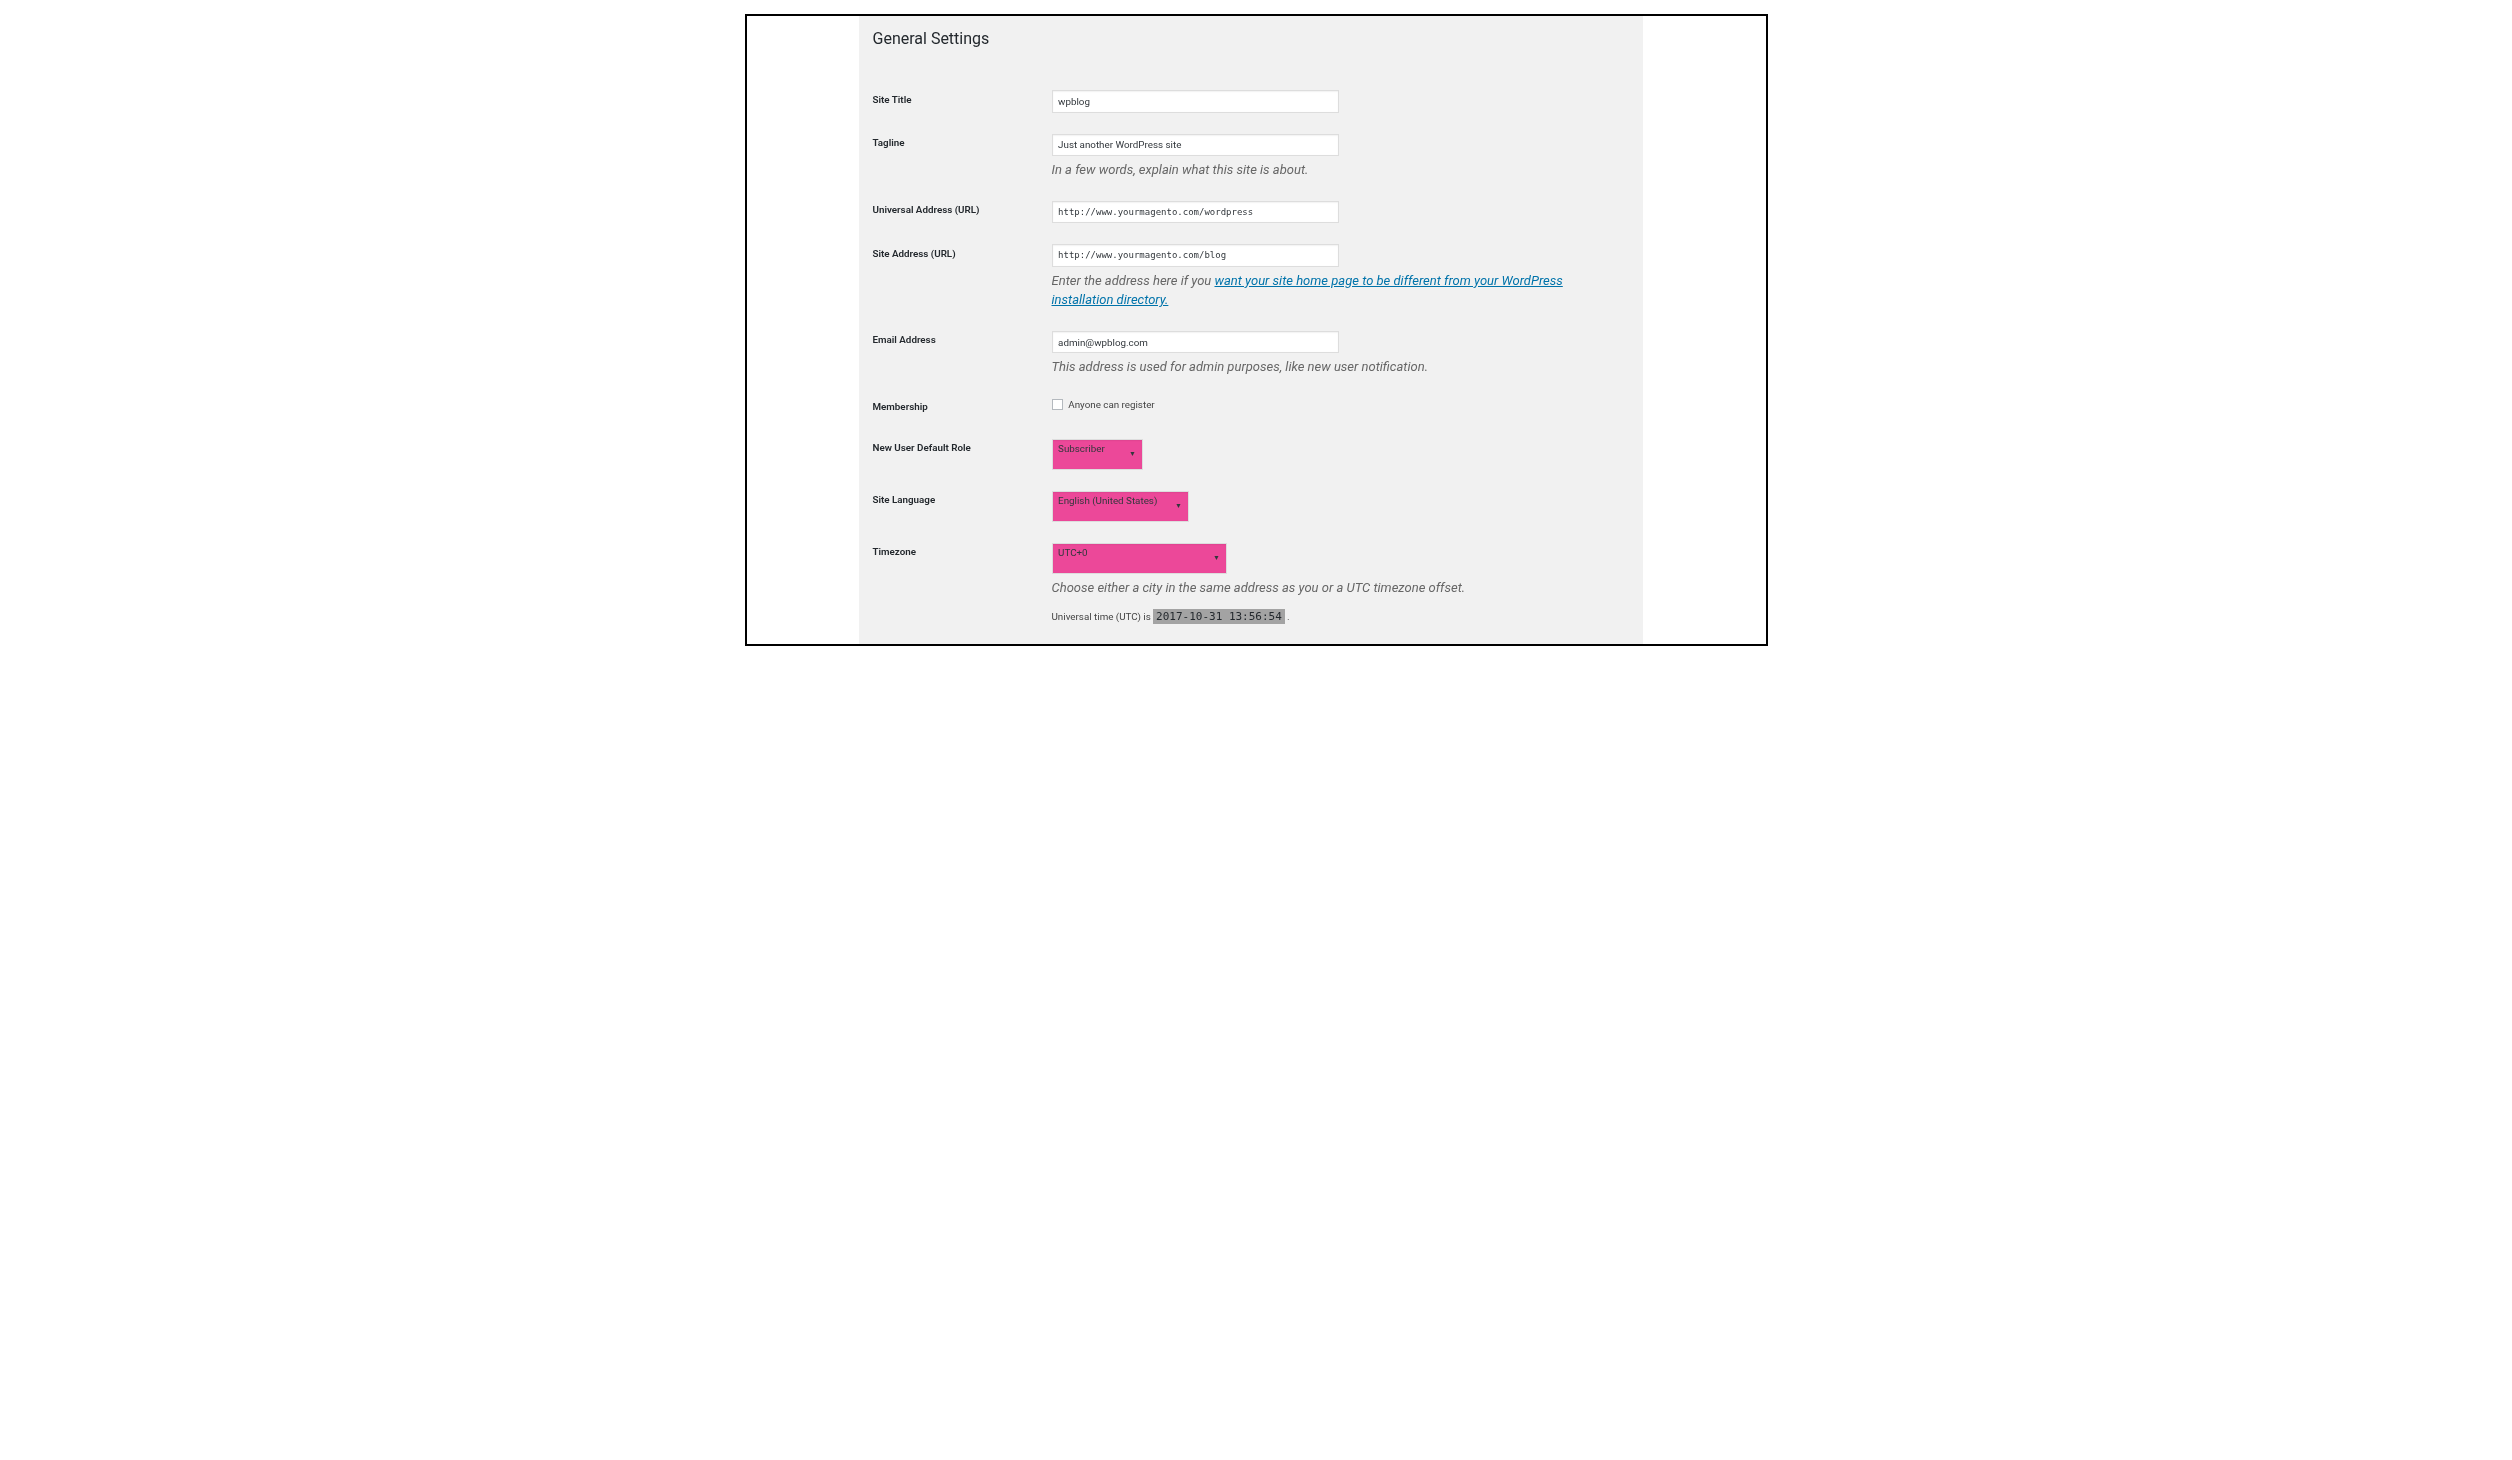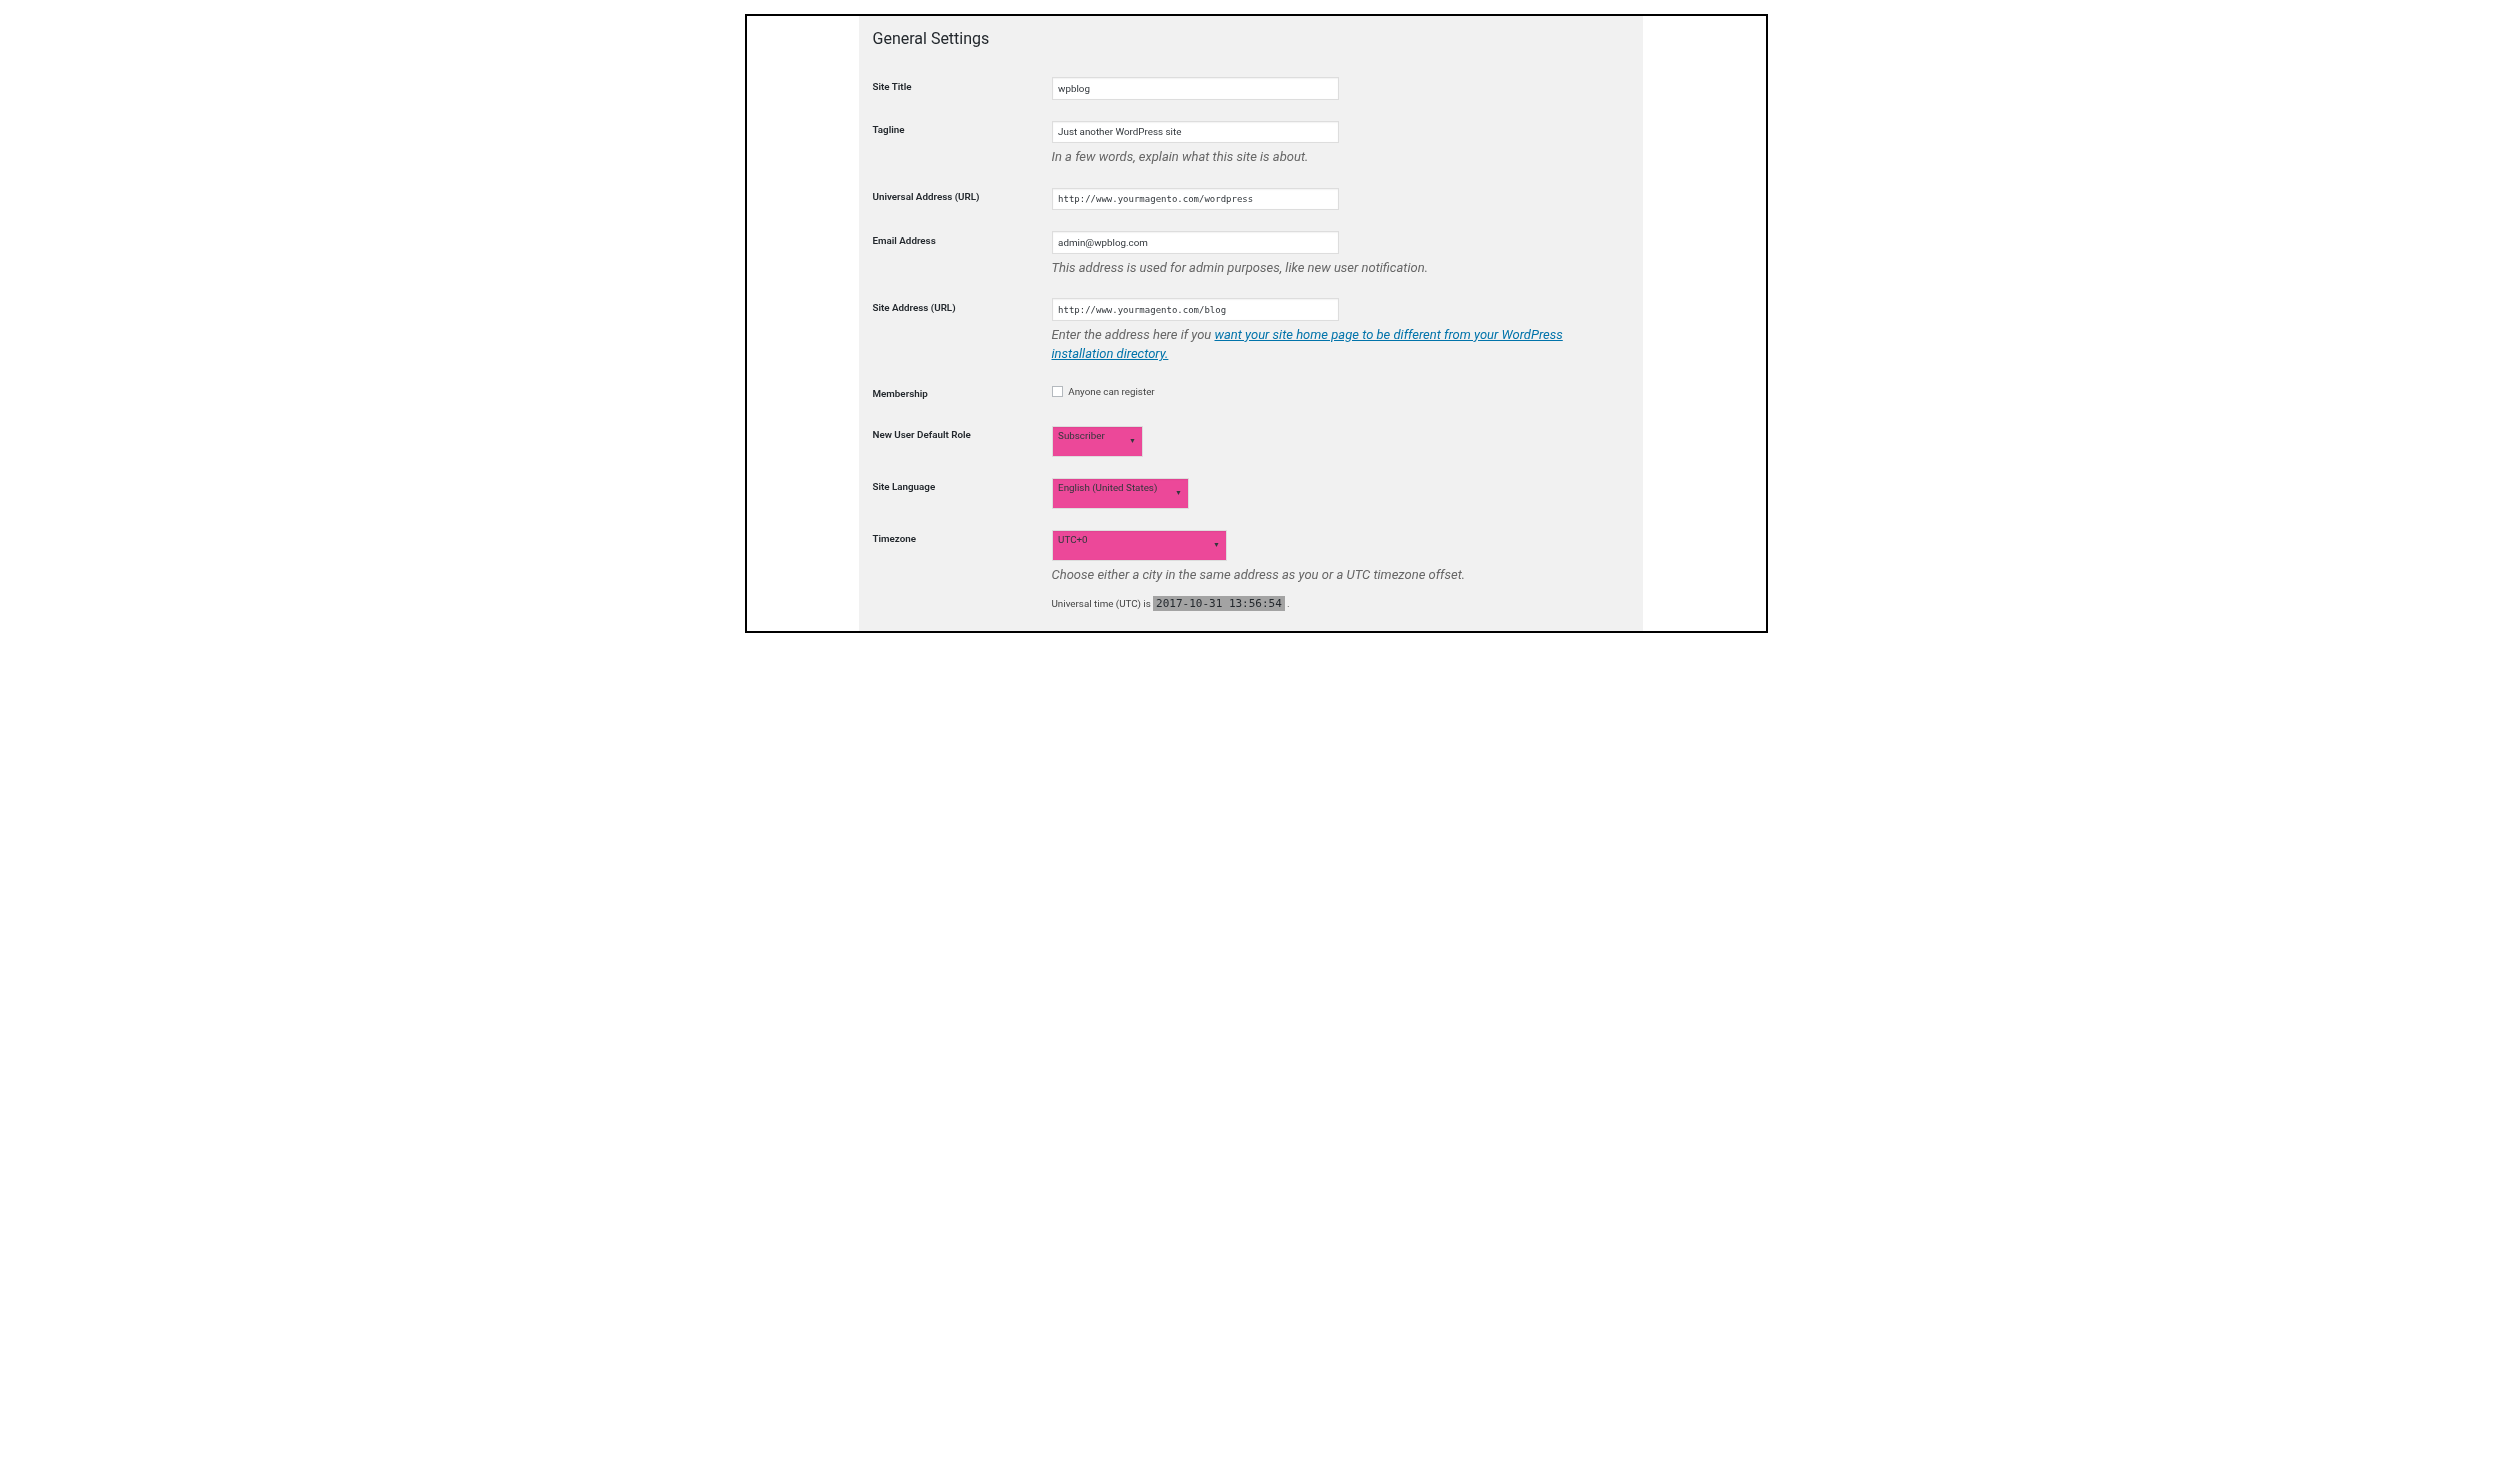--- a/index.html
+++ b/index.html
@@ -24,21 +24,21 @@
       background: #f1f1f1;
       margin-left: 112px;
       margin-right: 123px;
       padding: 7px 14px 10.5px 14px;
       min-height: 568px;
     }
     h1.page-title {
       font-size: 16px;
       font-weight: 400;
       color: #23282d;
-      margin: 0 0 14px 0;
+      margin: 0 0 27px 0;
       padding: 6.3px 0 2.8px 0;
       line-height: 1.3;
     }
     .form-table {
       width: 100%;
       border-collapse: collapse;
     }
     .form-table tr {
       vertical-align: top;
     }
@@ -167,34 +167,34 @@
         </tr>
 
         <tr>
           <th>Universal Address (URL)</th>
           <td>
             <input type="url" class="code" value="http://www.yourmagento.com/wordpress" style="">
           </td>
         </tr>
 
         <tr>
-          <th>Email Address</th>
-          <td>
-            <input type="email" value="admin@wpblog.com" style="">
-            <p class="description">This address is used for admin purposes, like new user notification.</p>
-          </td>
-        </tr>
-
-        <tr>
           <th>Site Address (URL)</th>
           <td>
             <input type="url" class="code" value="http://www.yourmagento.com/blog" style="">
             <p class="description">
               <span>Enter the address here if you </span><a href="#">want your site home page to be different from your WordPress installation directory.</a>
             </p>
+          </td>
+        </tr>
+
+        <tr>
+          <th>Email Address</th>
+          <td>
+            <input type="email" value="admin@wpblog.com" style="">
+            <p class="description">This address is used for admin purposes, like new user notification.</p>
           </td>
         </tr>
 
         <tr>
           <th>Membership</th>
           <td>
             <label>
               <input type="checkbox" style=""><span class="checkbox-label">Anyone can register</span>
             </label>
           </td>

